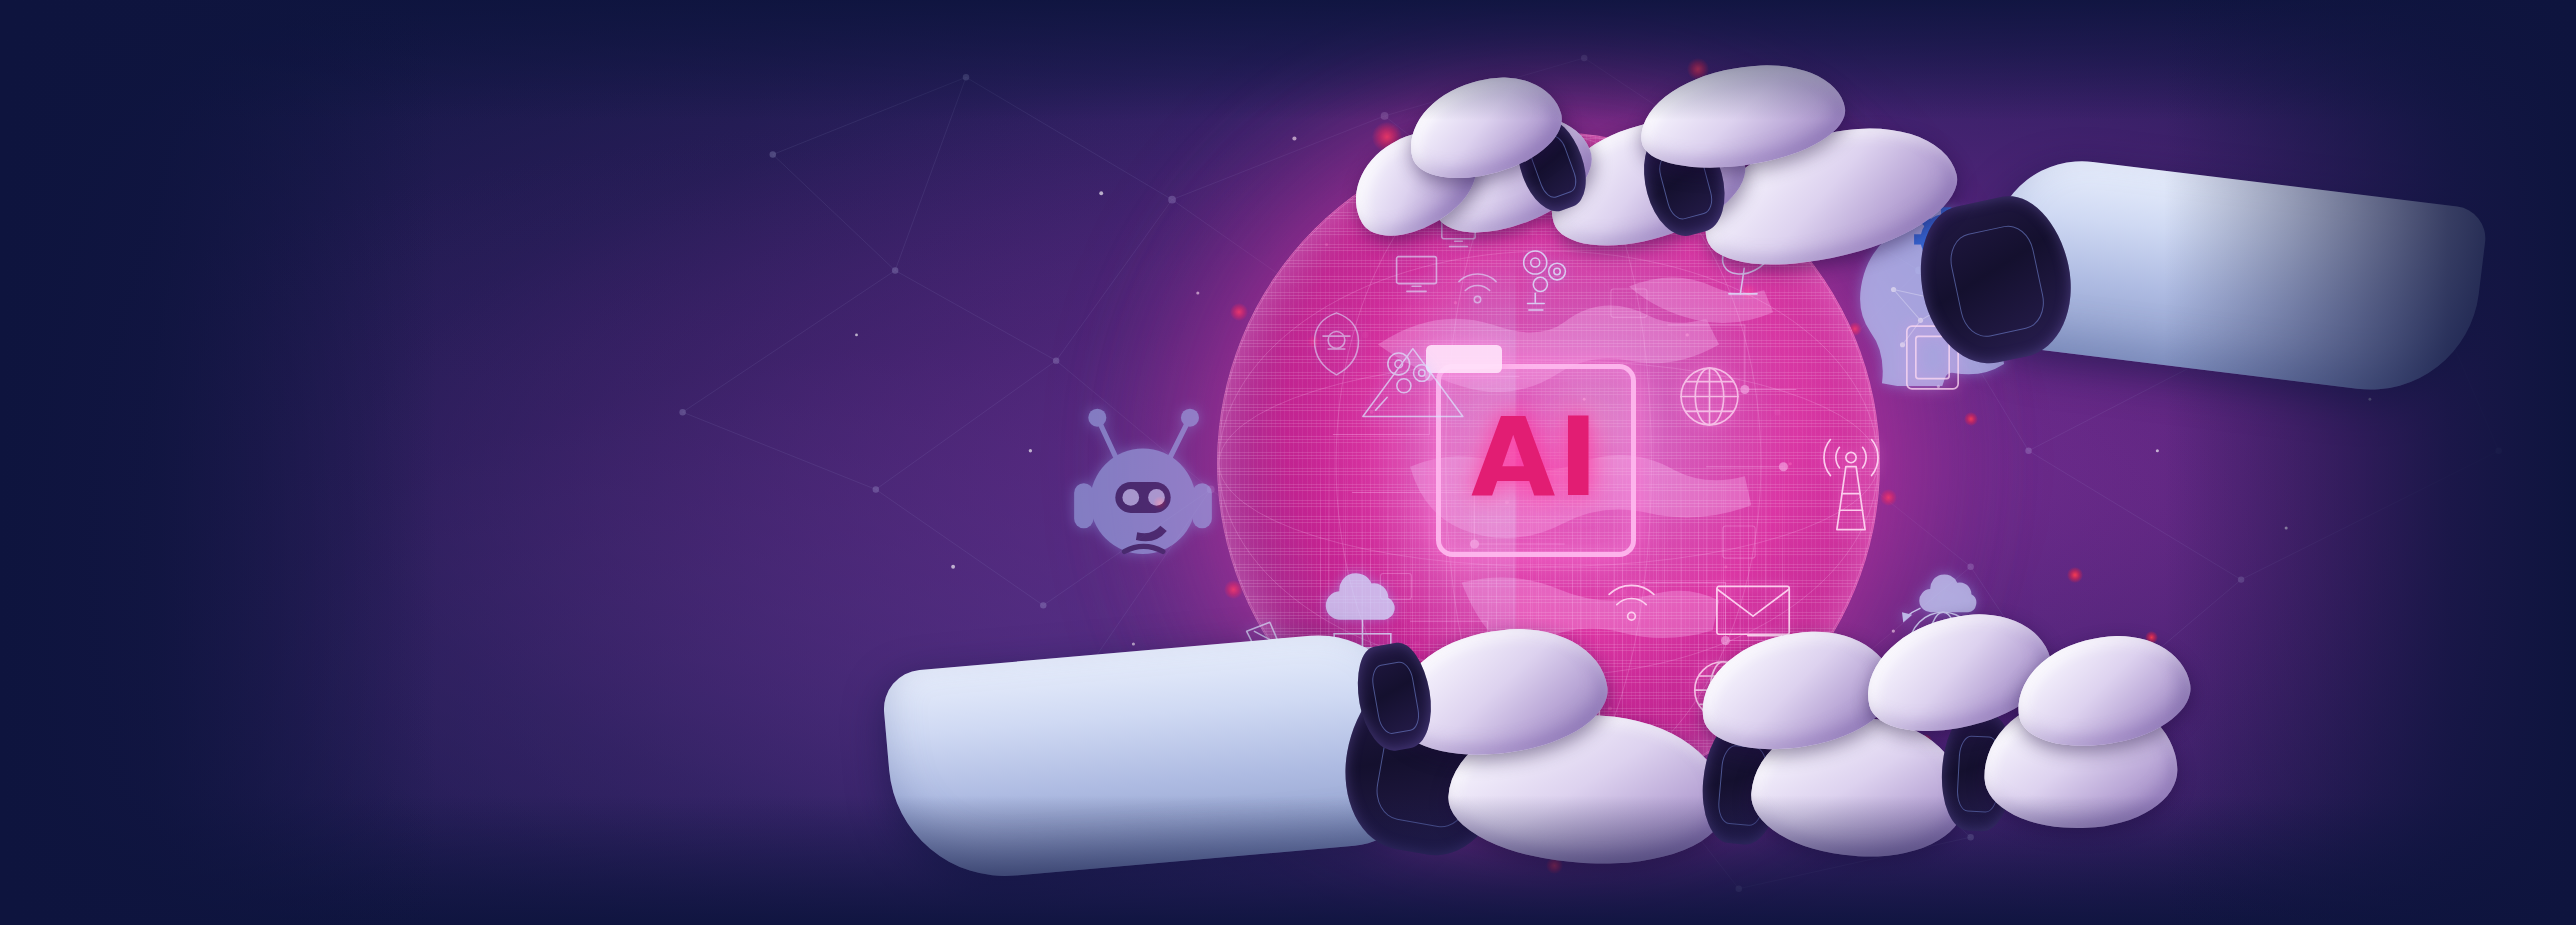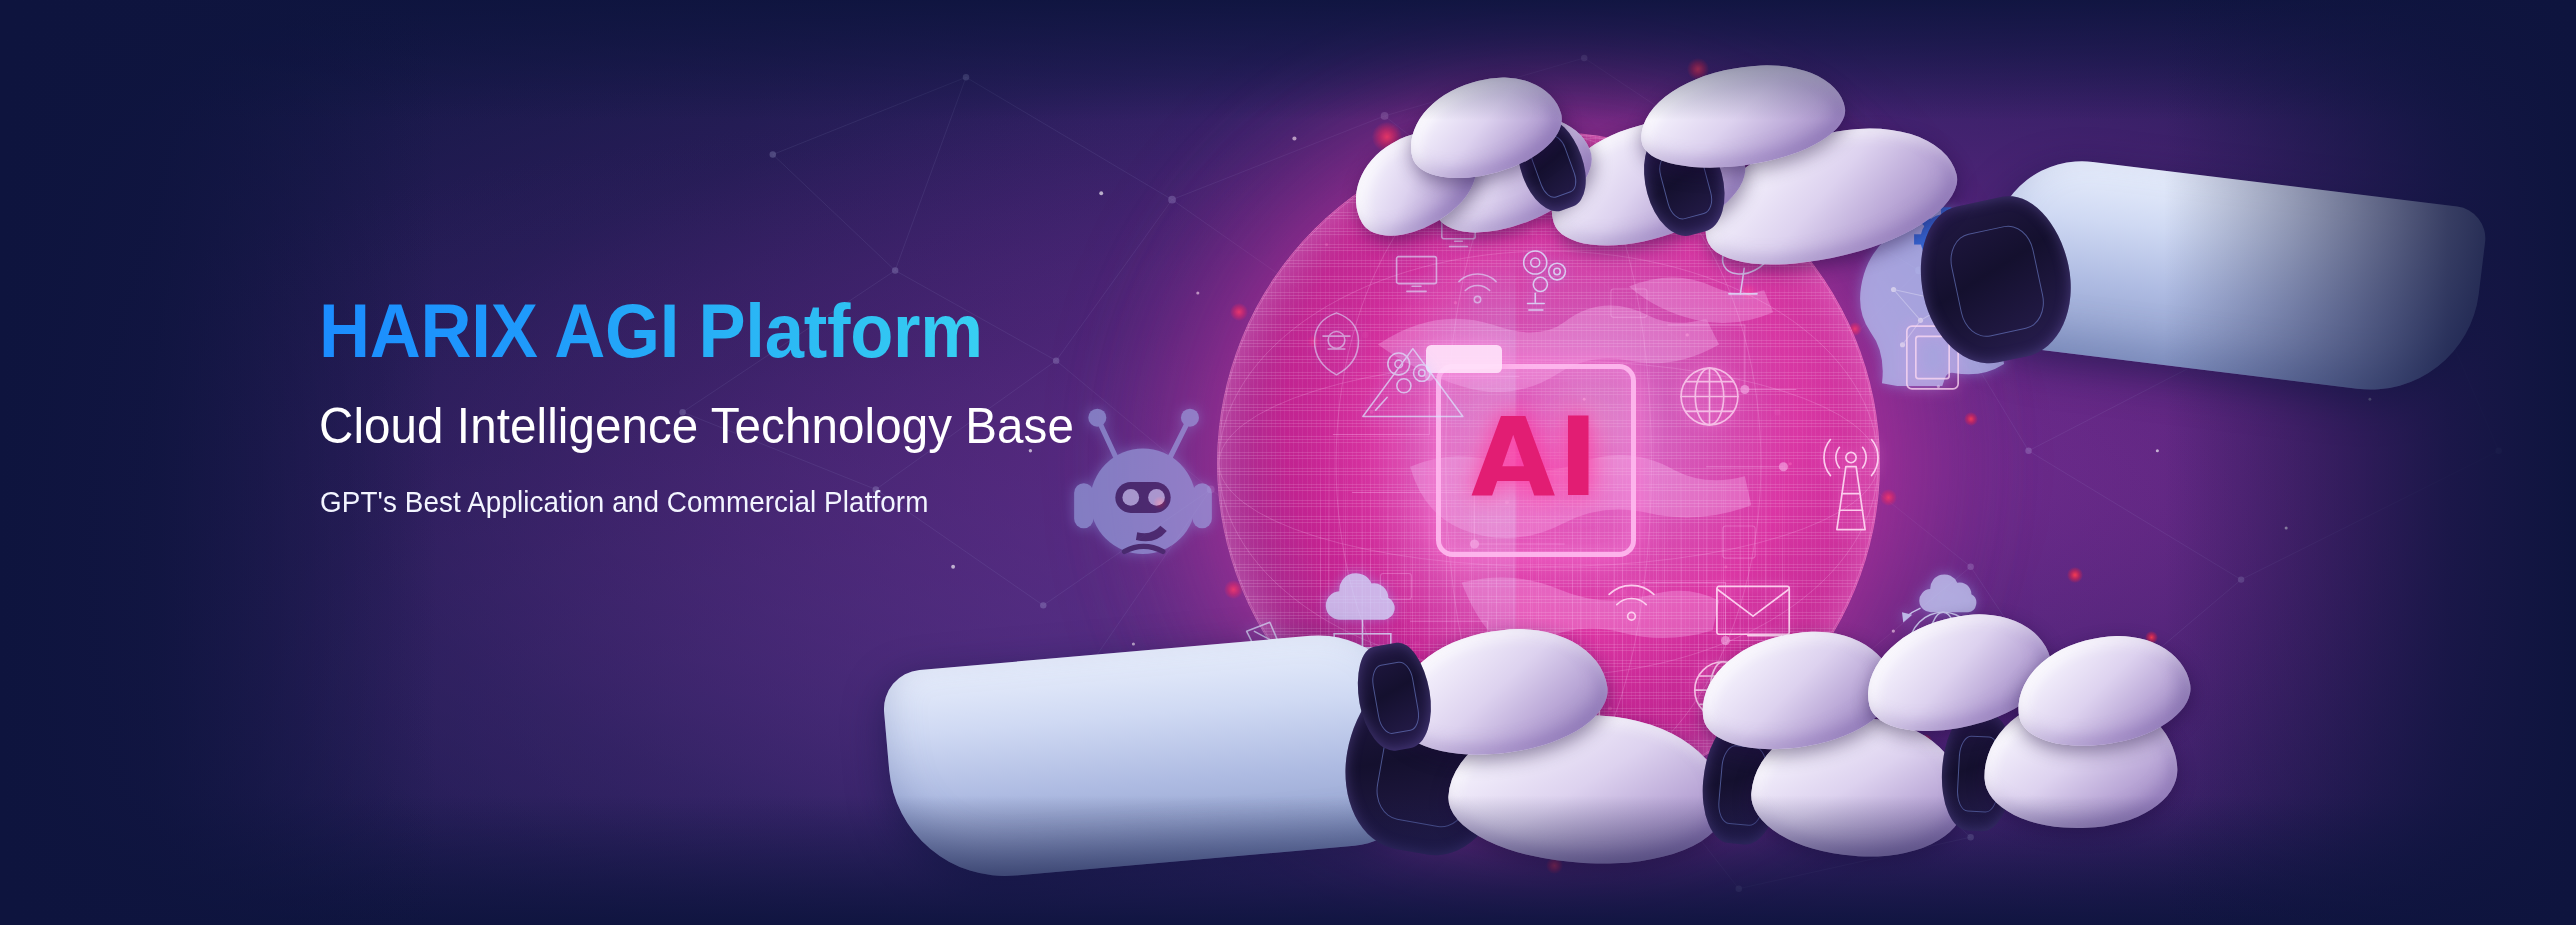--- a/index.html
+++ b/index.html
@@ -680,20 +680,15 @@
     <div class="seg" style="left:1394px;top:631px;width:213px;height:122px;transform:rotate(-8deg);"></div>
     <div class="knuckle" style="left:1359px;top:644px;width:71px;height:106px;transform:rotate(-10deg);"></div>
 
     <div class="seg" style="left:1700px;top:634px;width:193px;height:113px;transform:rotate(-10deg);"></div>
     <div class="seg" style="left:1864px;top:618px;width:187px;height:109px;transform:rotate(-14deg);"></div>
     <div class="seg" style="left:2016px;top:638px;width:174px;height:106px;transform:rotate(-10deg);"></div>
   </div>
 
   <div class="bg-layer bg-edge-fade"></div>
 
-  <div id="hero-copy">
-    <h1 id="headline">HARIX AGI Platform</h1>
-    <p id="subhead">Cloud Intelligence Technology Base</p>
-    <p id="tagline">GPT's Best Application and Commercial Platform</p>
-  </div>
 
 </div>
 
 
 </body></html>

